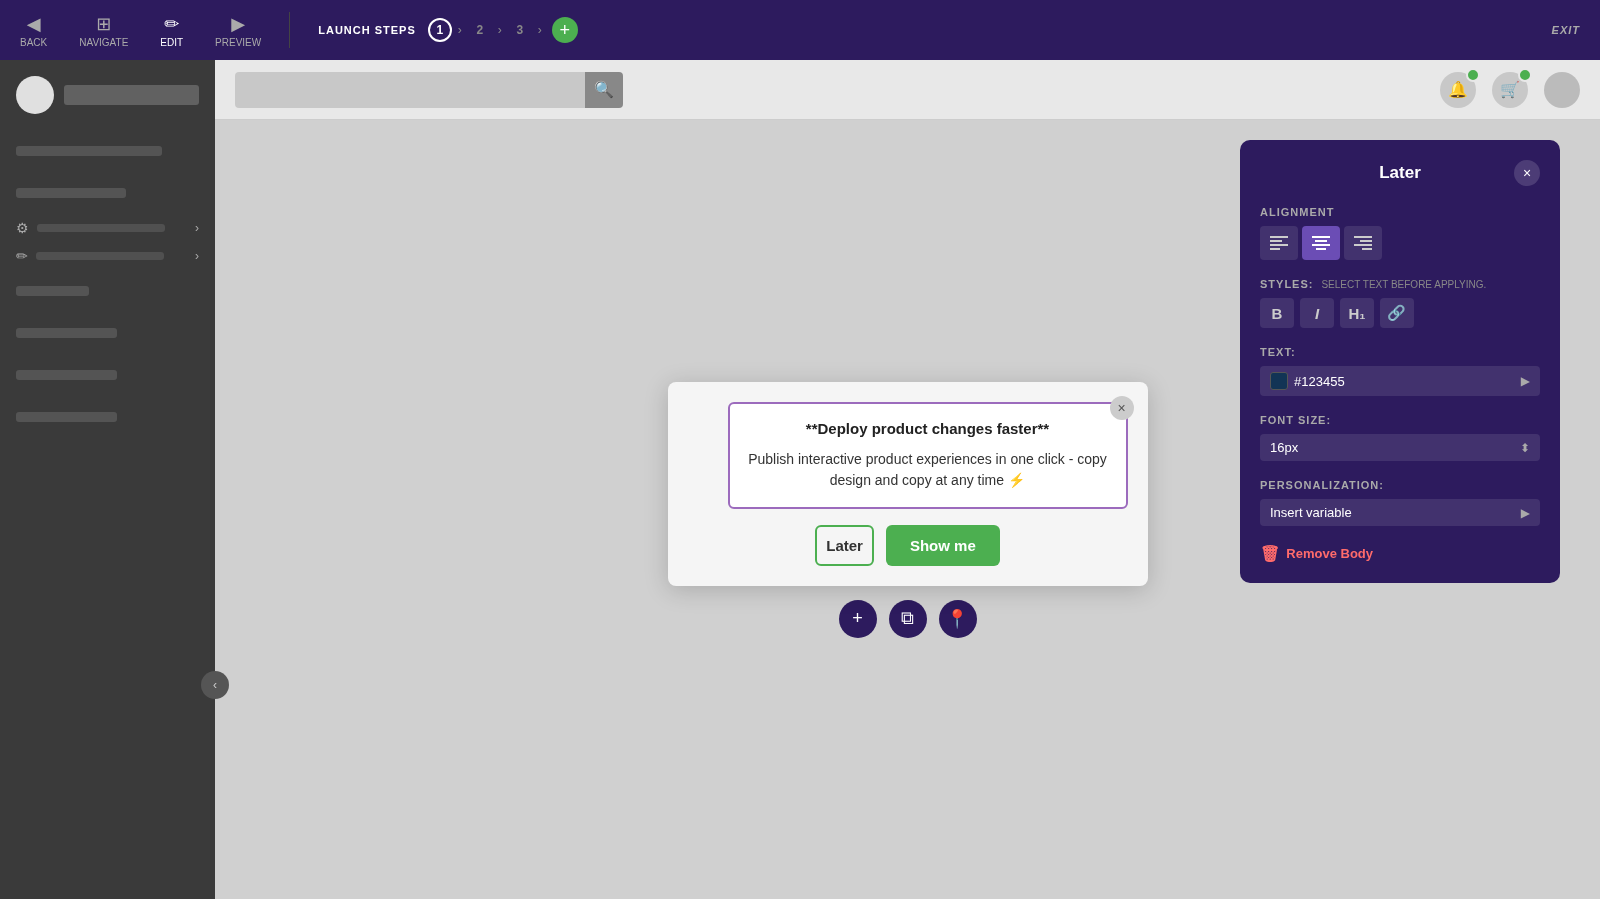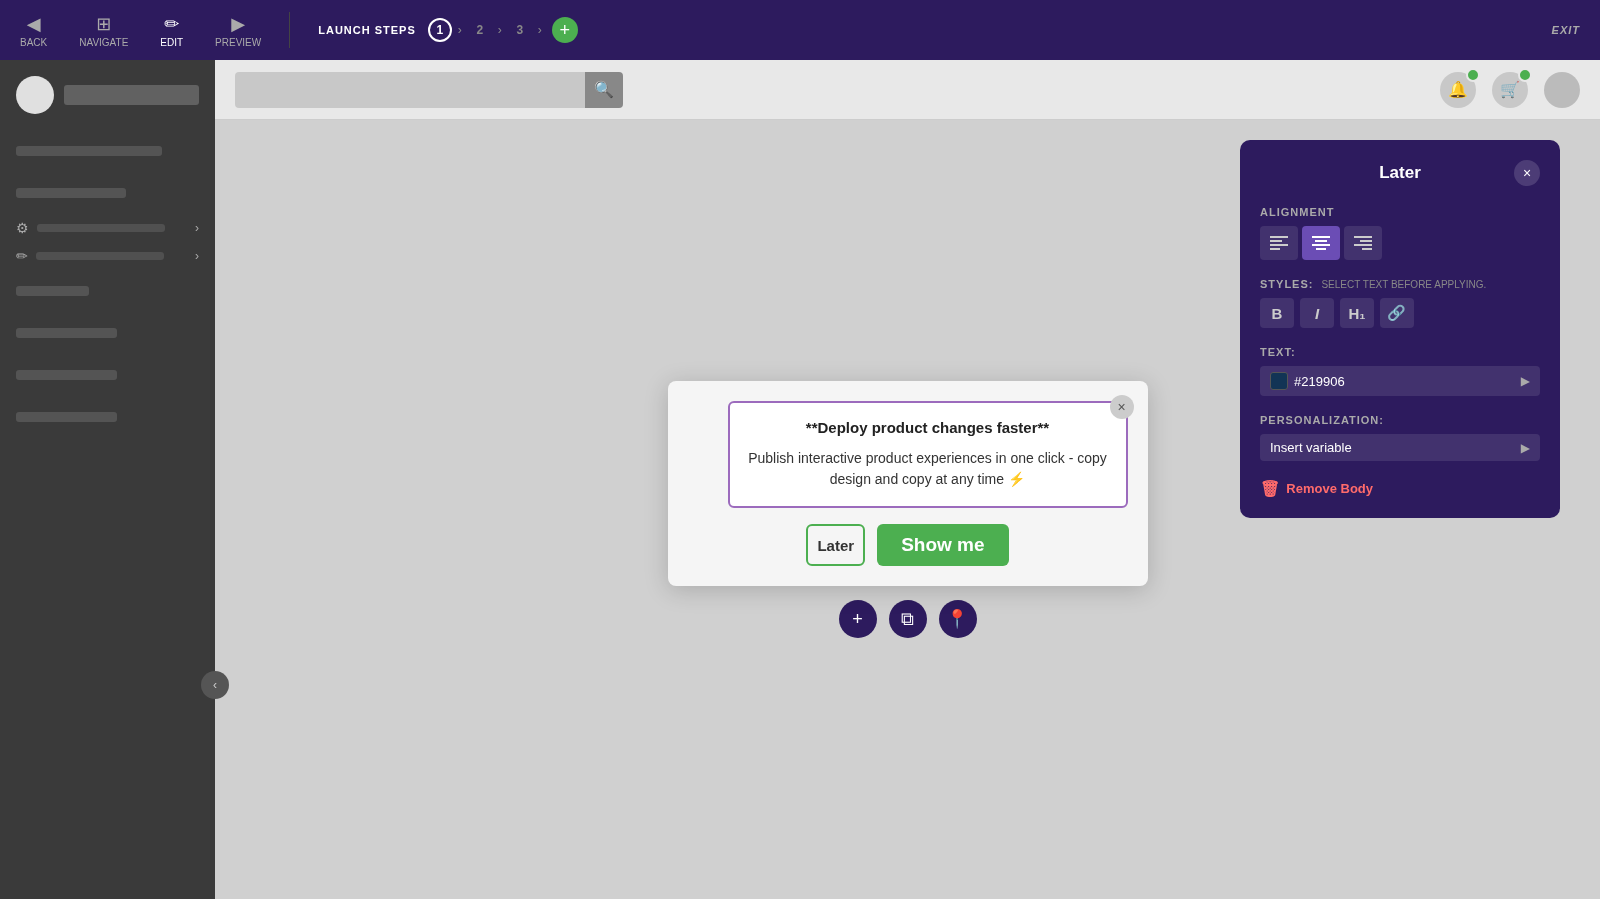--- a/index.html
+++ b/index.html
@@ -313,21 +313,21 @@
       font-size: 15px;
       font-weight: 600;
       cursor: pointer;
     }
     .btn-show-me {
       padding: 10px 24px;
       border: none;
       background: #4caf50;
       color: #fff;
       border-radius: 6px;
-      font-size: 19px;
+      font-size: 15px;
       font-weight: 600;
       cursor: pointer;
     }
     .modal-toolbar {
       display: flex;
       justify-content: center;
       gap: 12px;
       margin-top: 14px;
     }
     .modal-tool-btn {
@@ -676,25 +676,32 @@
           <div class="style-btn">
               <span>🔗</span>
             </div>
         </div>
       </div>
 
       <div class="panel-section">
         <div class="panel-label">TEXT:</div>
         <div class="panel-dropdown">
           <div class="panel-dropdown-color"></div>
-          <span class="panel-dropdown-value">#219906</span>
+          <span class="panel-dropdown-value">#123455</span>
           <span class="panel-dropdown-arrow">▶</span>
         </div>
       </div>
 
+      <div class="panel-section">
+        <div class="panel-label">FONT SIZE:</div>
+        <div class="panel-dropdown">
+          <span class="panel-dropdown-value">16px</span>
+          <span class="panel-dropdown-arrow">⬍</span>
+        </div>
+      </div>
 
       <div class="panel-section">
         <div class="panel-label">PERSONALIZATION:</div>
         <div class="panel-dropdown">
           <span class="panel-dropdown-value">Insert variable</span>
           <span class="panel-dropdown-arrow">▶</span>
         </div>
       </div>
 
       <div class="panel-remove-btn">

